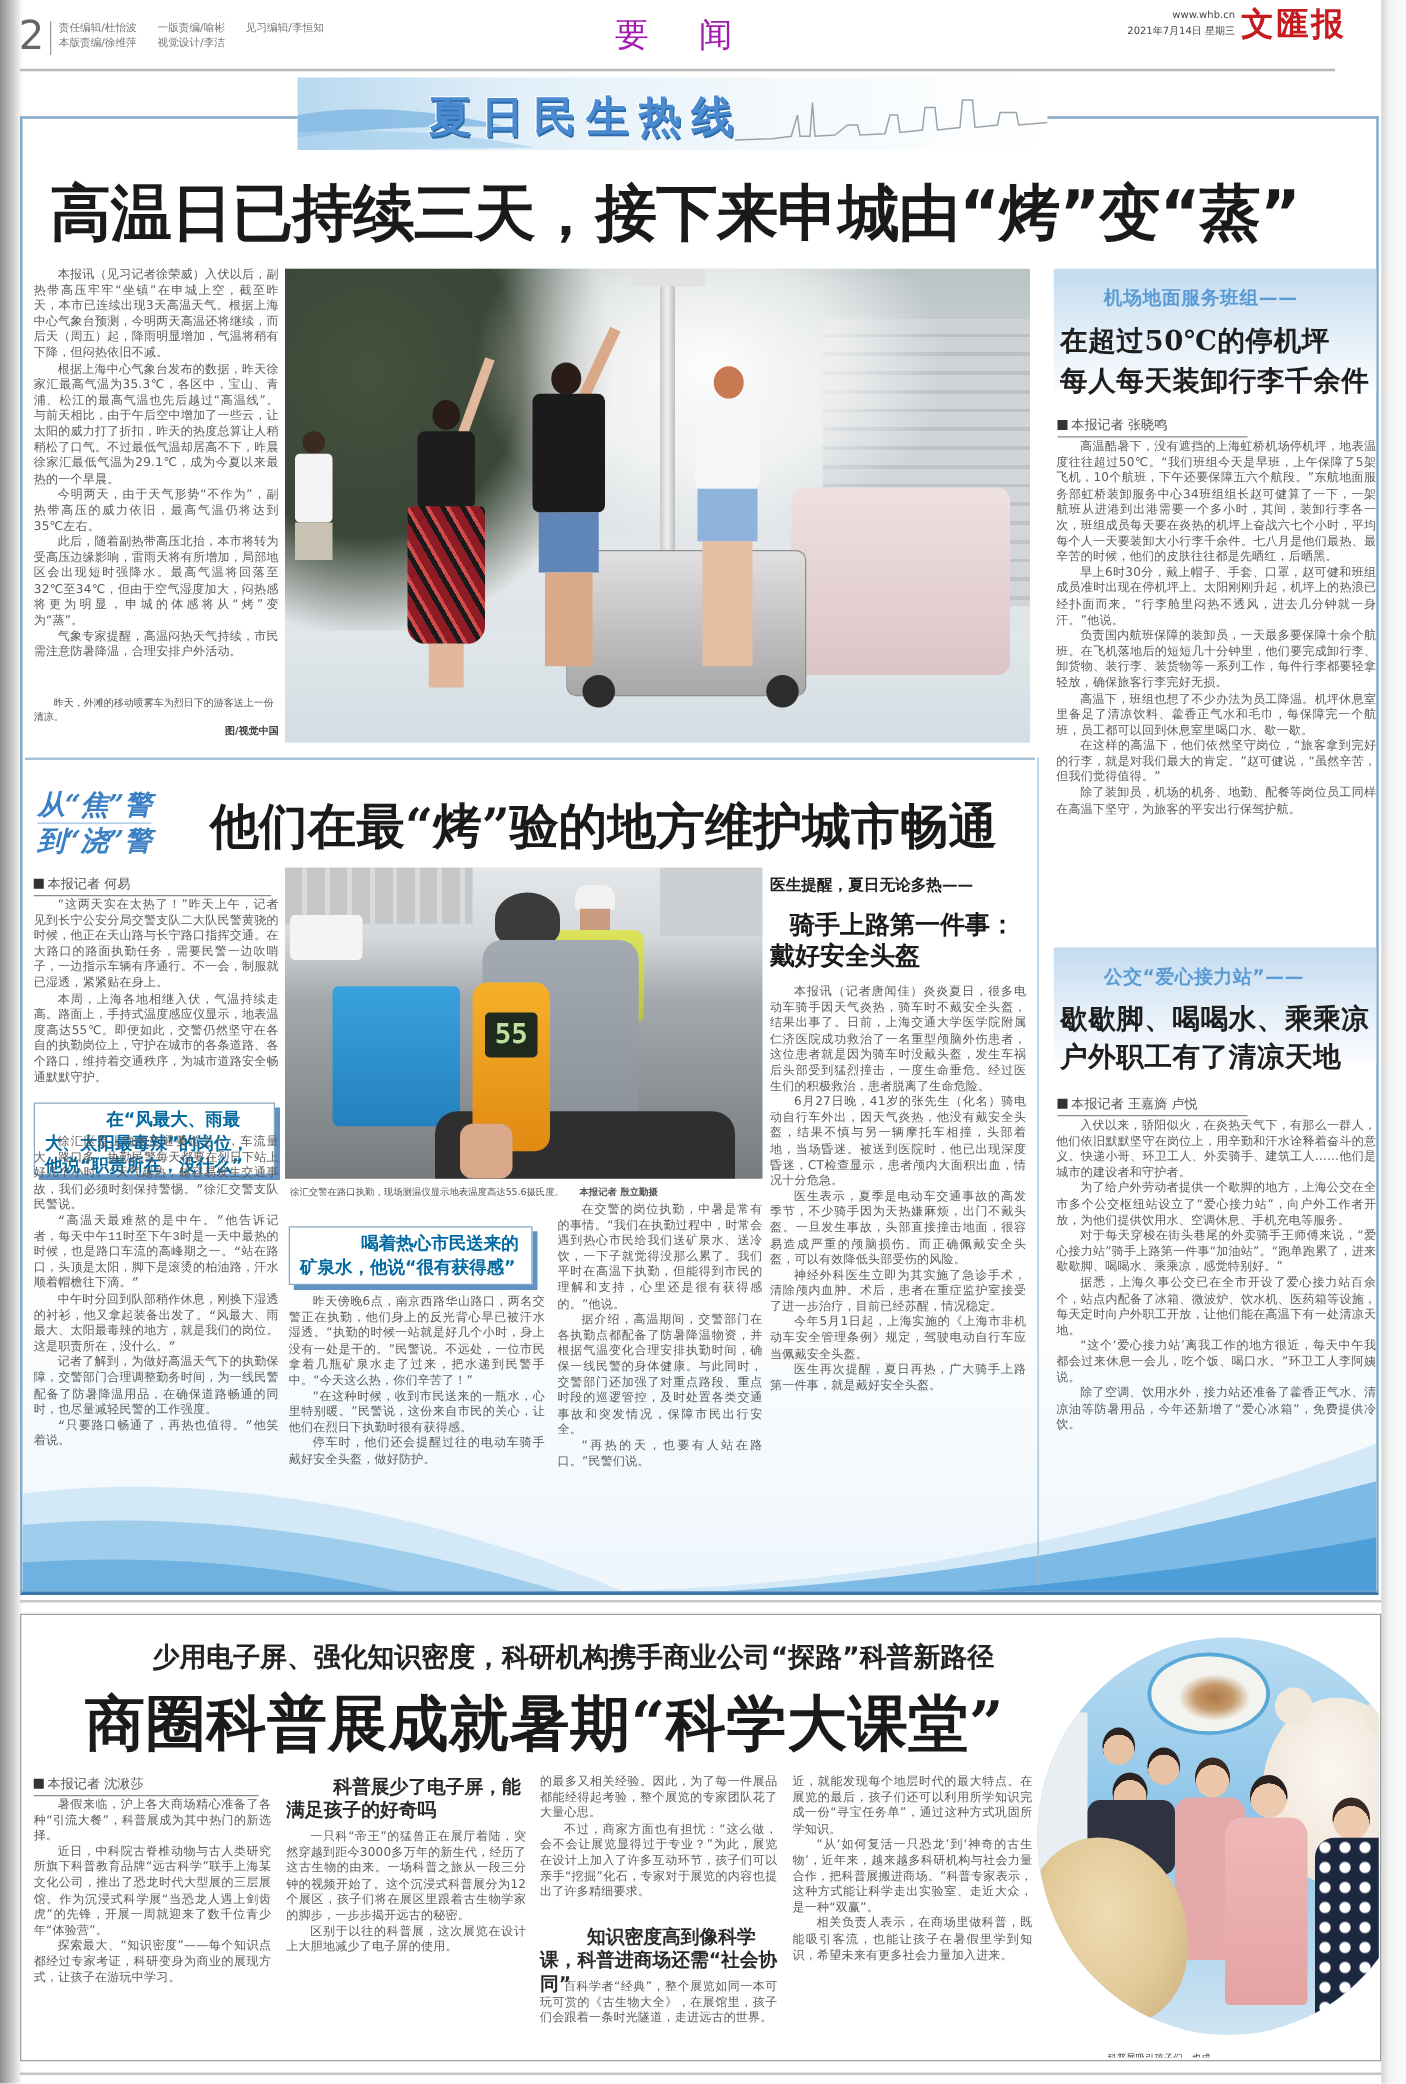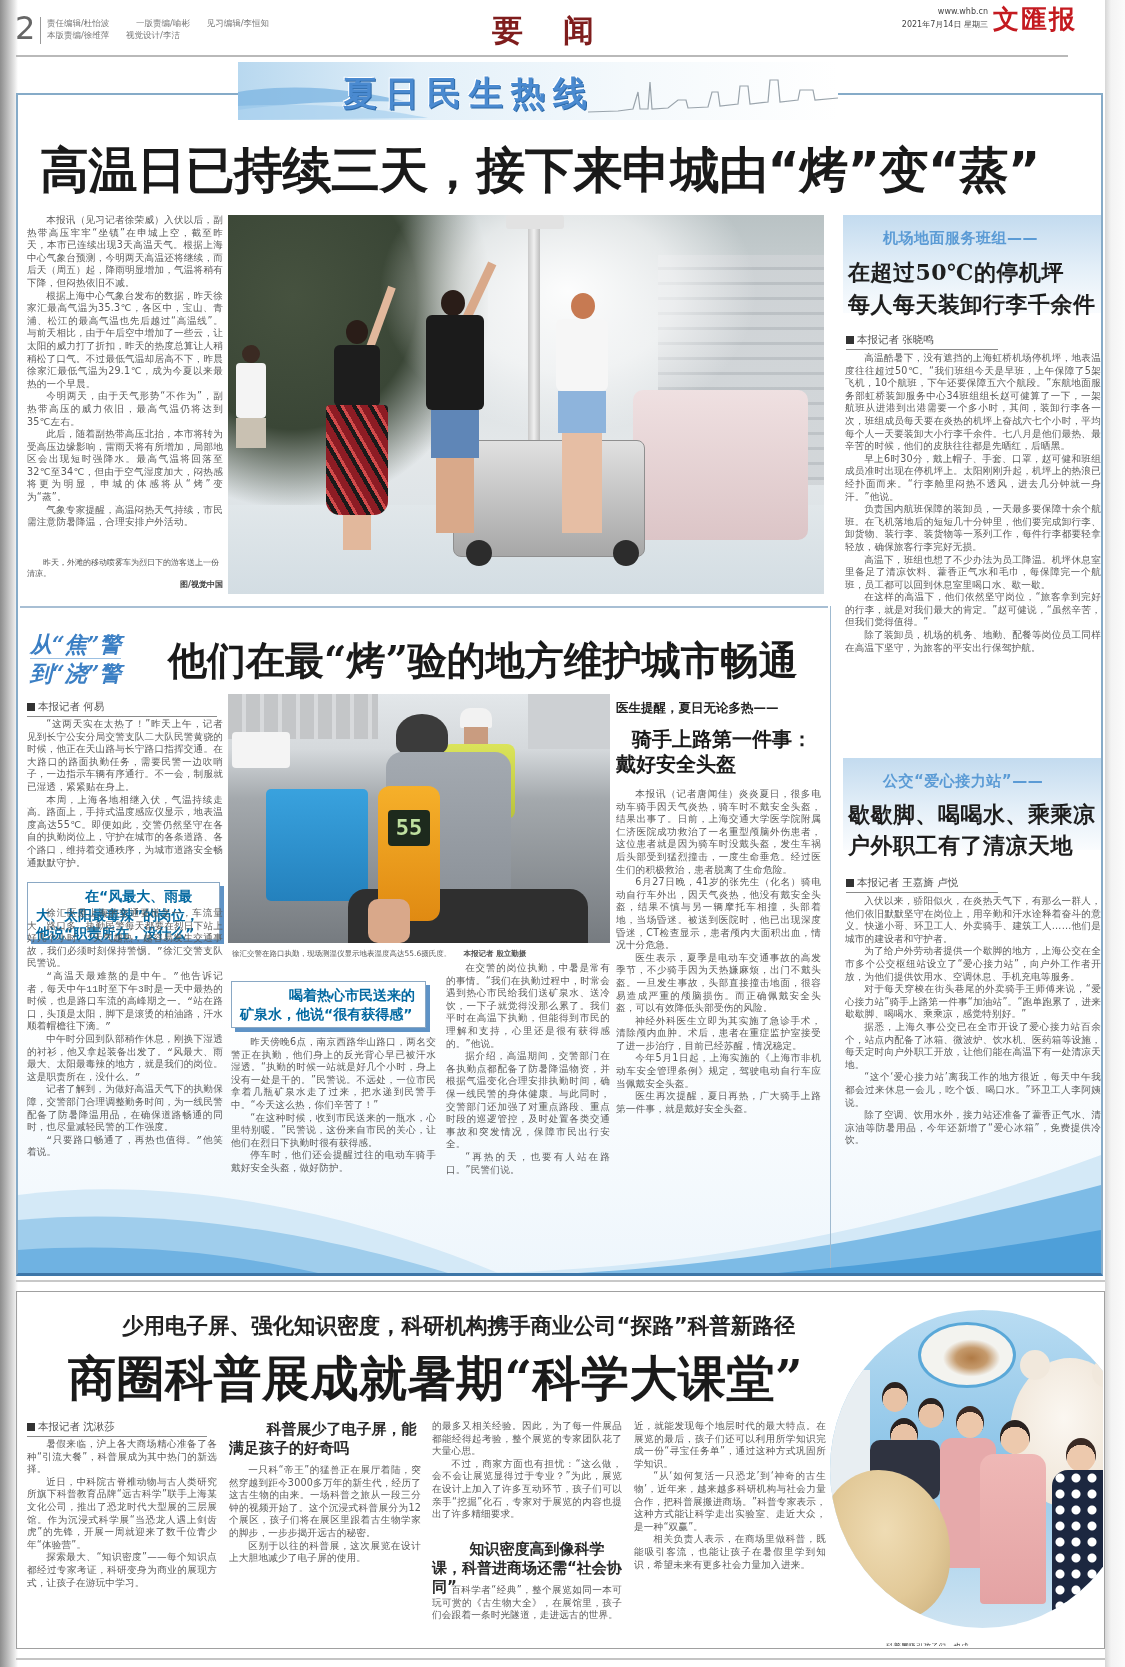--- a/index.html
+++ b/index.html
@@ -24,29 +24,29 @@
 <div id="page">
 
   <div class="abs" style="left:0;top:0;width:18px;height:1667px;background:linear-gradient(90deg,#8d8d8d 0%,#b9b9b9 40%,#e6e6e6 80%,#ffffff 100%);"></div>
   <div class="abs" style="left:1105px;top:0;width:20px;height:1667px;background:linear-gradient(90deg,#d6d6d6 0%,#f3f3f3 30%,#fbfbfb 100%);"></div>
 
   <div class="abs" style="left:15px;top:9px;font-size:32px;color:#666;">2</div>
   <div class="abs" style="left:40px;top:17px;width:1px;height:27px;background:#999;"></div>
   <div class="abs" style="left:47px;top:17px;font-size:8.5px;color:#777;line-height:12px;white-space:nowrap;">
     <div>
       <span style="margin-right:14px;">责任编辑/杜怡波</span>
-      <span style="margin-right:14px;margin-left:10px;">一版责编/喻彬</span>
+      <span style="margin-right:14px;">一版责编/喻彬</span>
       <span>见习编辑/李恒知</span>
     </div>
     <div>
       <span style="margin-right:14px;">本版责编/徐维萍</span>
       <span>视觉设计/李洁</span>
     </div>
   </div>
-  <div class="abs" style="left:492px;top:10px;font-size:31px;color:#7f1d1d;letter-spacing:40px;white-space:nowrap;font-weight:bold;">要闻</div>
+  <div class="abs" style="left:492px;top:10px;font-size:27px;color:#a21caf;letter-spacing:40px;white-space:nowrap;">要闻</div>
   <div class="abs" style="left:880px;top:7px;width:108px;text-align:right;font-size:8px;color:#444;">www.whb.cn</div>
   <div class="abs" style="left:850px;top:19px;width:138px;text-align:right;font-size:8px;color:#444;white-space:nowrap;">2021年7月14日 星期三</div>
   <div class="abs" style="left:993px;top:2px;font-family:'DejaVu Serif',serif;font-weight:bold;font-size:26px;color:#c41a20;letter-spacing:2px;white-space:nowrap;">文匯报</div>
   <div class="abs" style="left:16px;top:55px;width:1052px;height:2px;background:#b9b9b9;"></div>
 
   <div class="abs" style="left:16px;top:93px;width:1087px;height:1183px;box-sizing:border-box;border:2px solid #86abc8;border-bottom:3px solid #3d76a8;background:linear-gradient(180deg,#ffffff 0%,#ffffff 78%,#eef6fc 100%);"></div>
 
   <svg class="abs" style="left:18px;top:1150px;z-index:1;" width="1083" height="123" viewBox="0 0 1083 123">
     <path d="M0,45 C150,25 330,60 480,123 L0,123 Z" fill="#d4e9f7"></path>
     <path d="M0,70 C160,55 320,90 430,123 L0,123 Z" fill="#9fcdec"></path>

